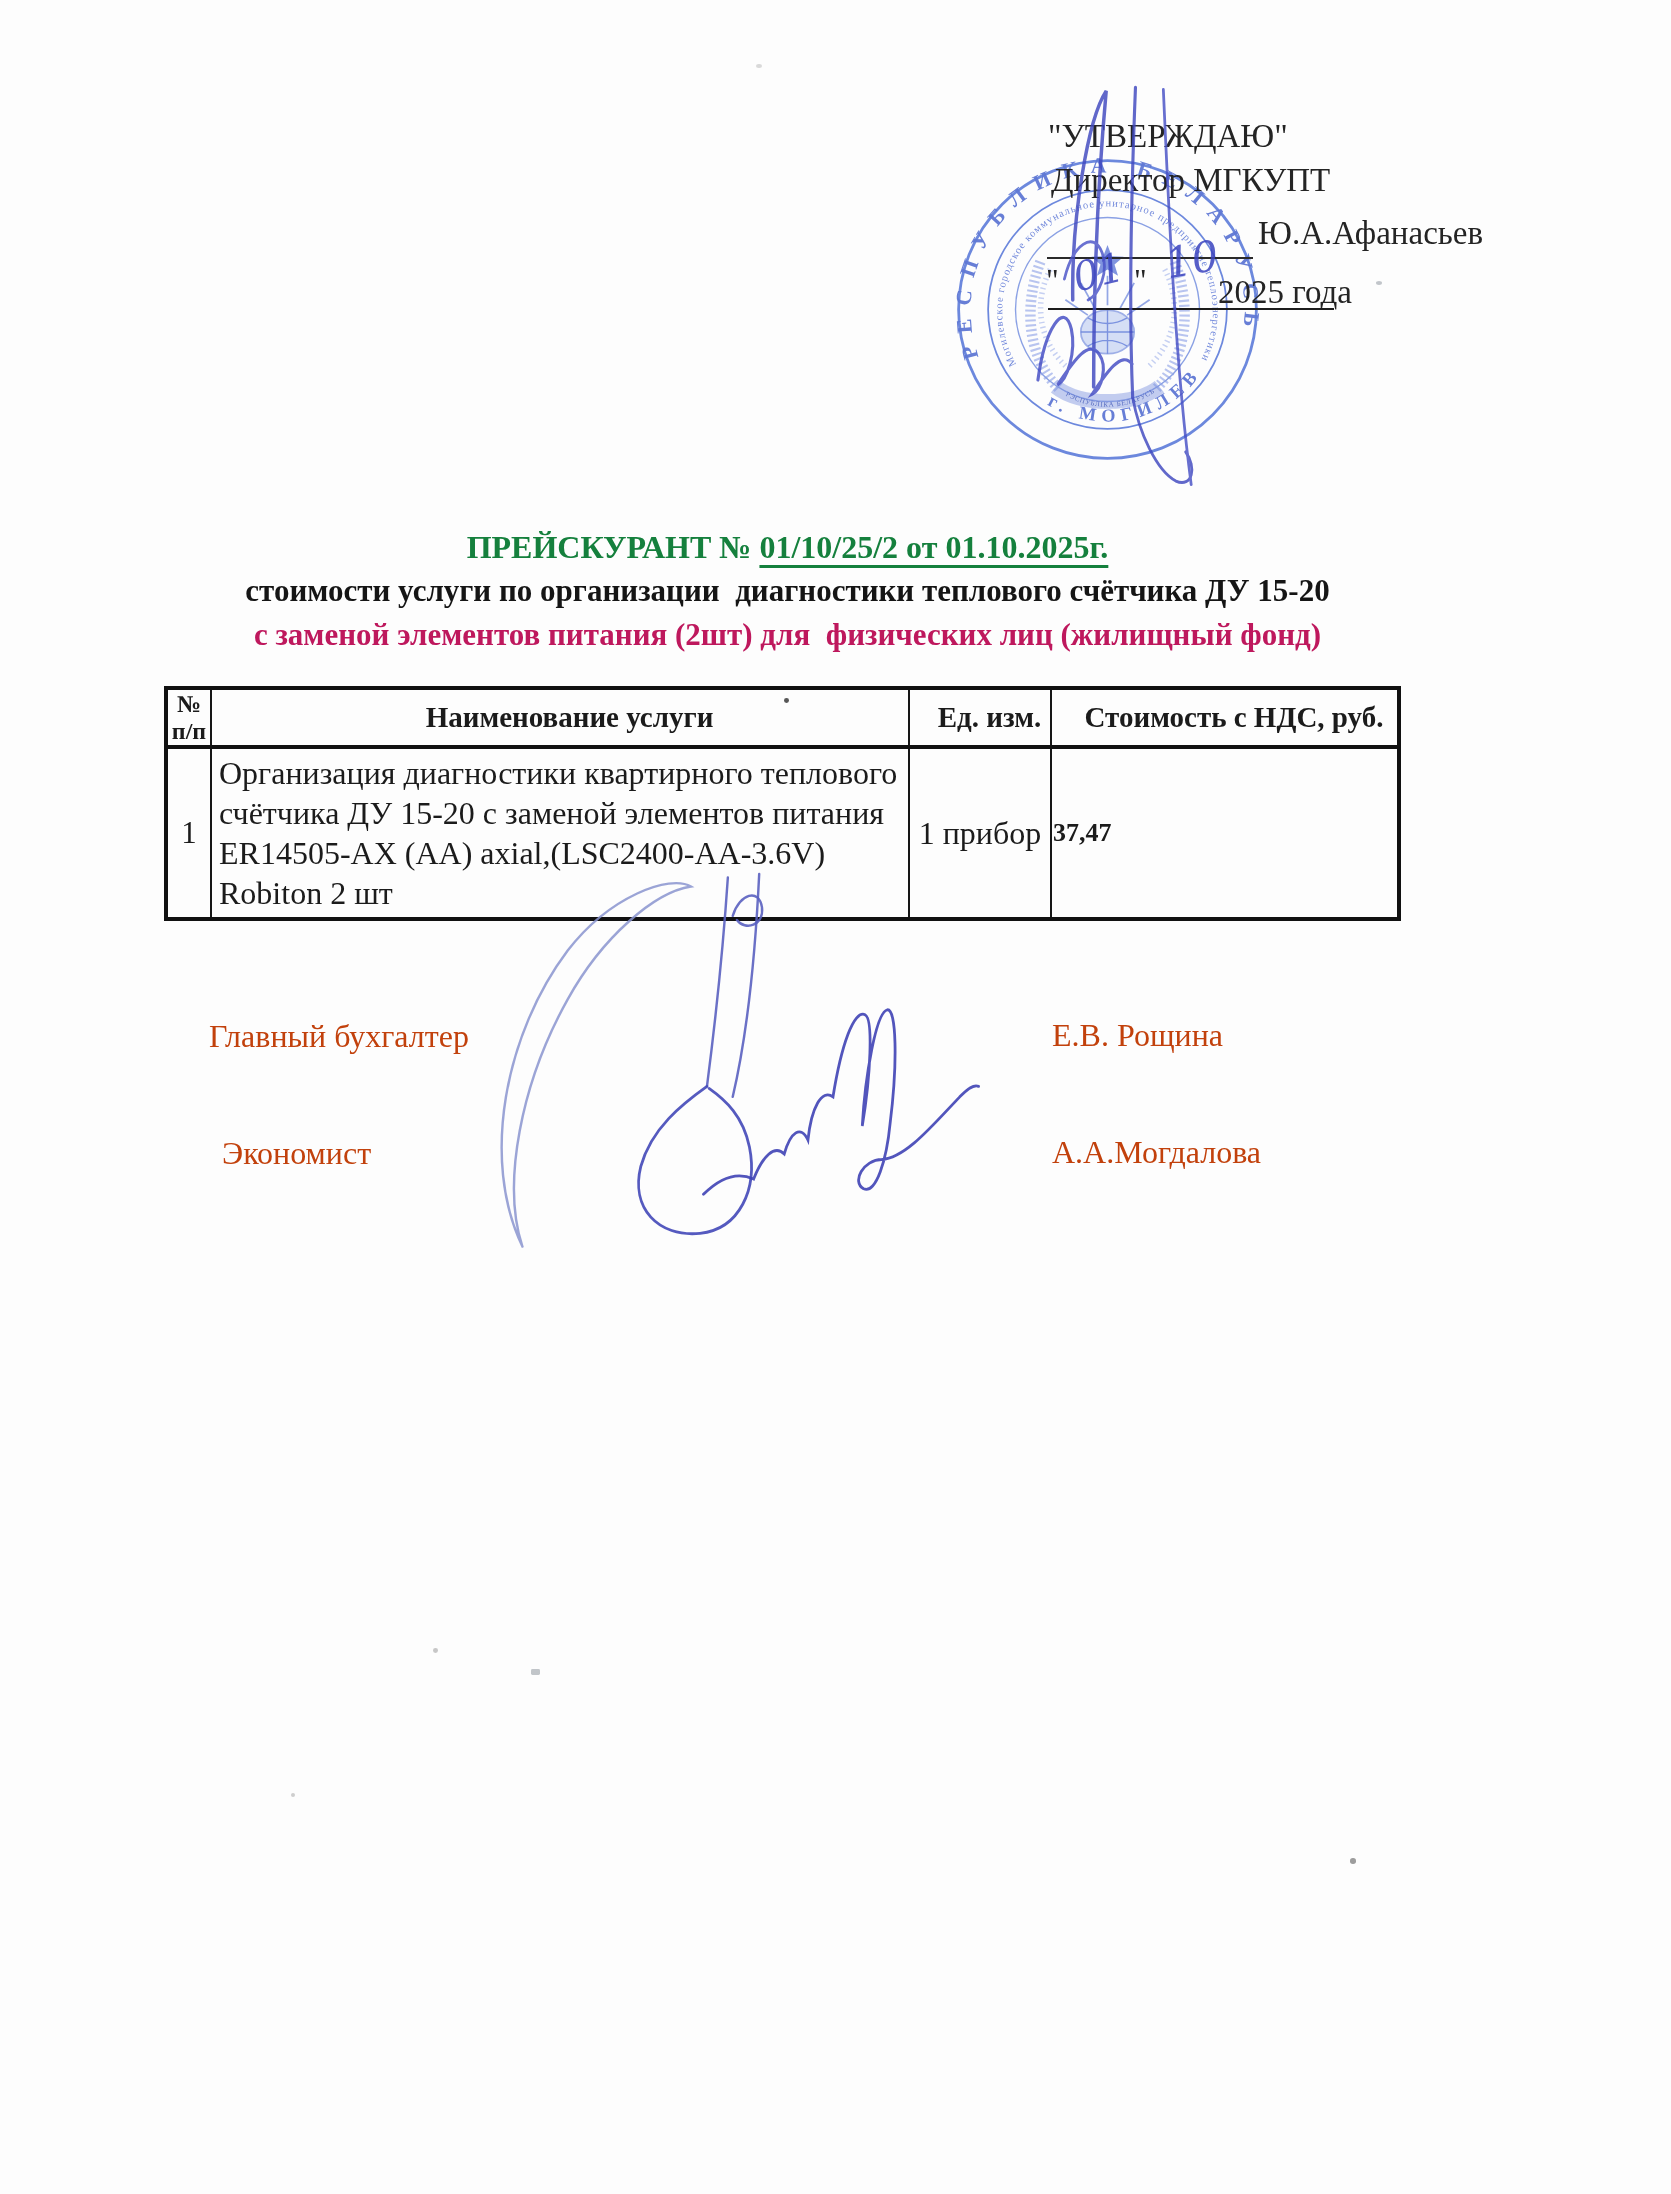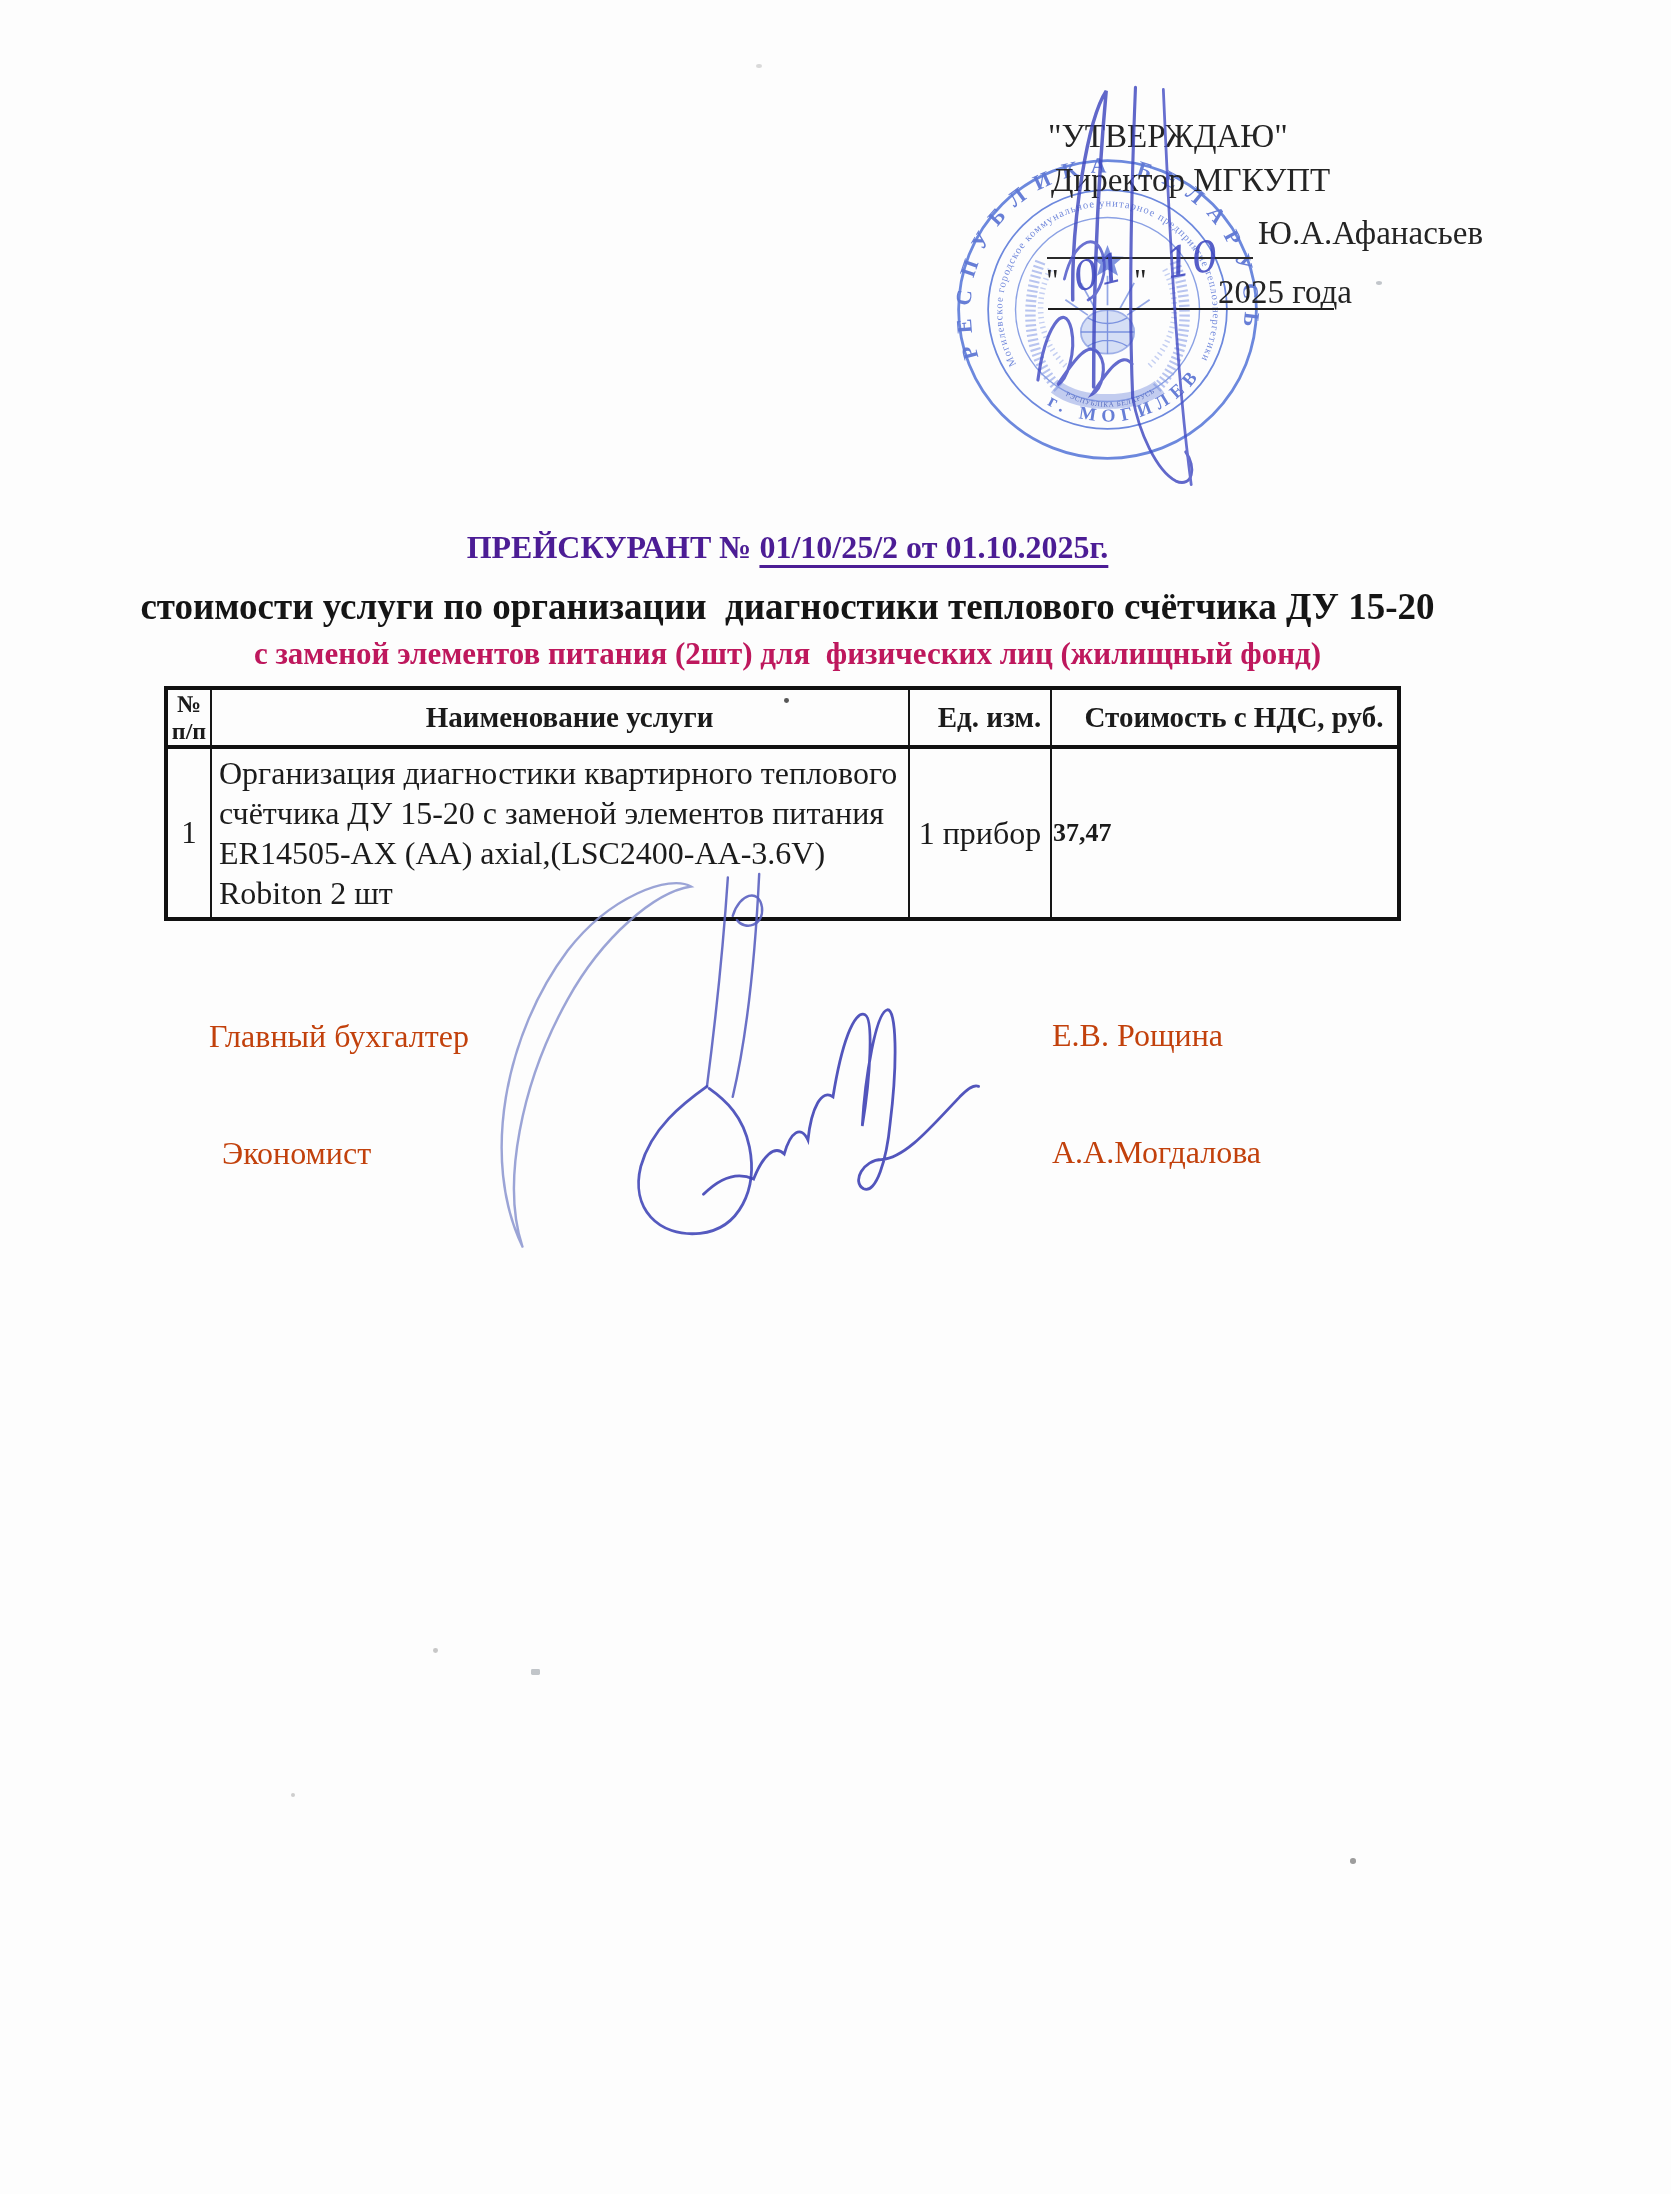--- a/index.html
+++ b/index.html
@@ -12,23 +12,23 @@
   .approval-line{position:absolute;font-size:33px;white-space:nowrap;color:#242424;}
   .sig-underline{position:absolute;border-bottom:2.8px solid #2a2a2a;}
   .date-underline{position:absolute;border-bottom:2.8px solid #1c1c1c;}
   .hand{
     position:absolute;font-family:"DejaVu Serif",serif;font-style:italic;
     color:#3a43bf;opacity:.85;white-space:nowrap;
   }
 
   
   .title-wrap{position:absolute;left:63px;top:529px;width:1449px;text-align:center;}
-  .title-l1{font-size:32px;font-weight:bold;white-space:pre;color:#4c1d95;}
+  .title-l1{font-size:32px;font-weight:bold;white-space:pre;color:#15803d;}
   .title-l1 .u{text-decoration:underline;text-decoration-thickness:2.8px;text-underline-offset:7px;}
-  .title-l2{margin-top:19px;font-size:37px;font-weight:bold;white-space:pre;color:#151515;}
+  .title-l2{margin-top:7px;font-size:31px;font-weight:bold;white-space:pre;color:#151515;}
   .title-l3{margin-top:8.4px;font-size:31px;font-weight:bold;white-space:pre;color:#be185d;}
 
   
   table.price{
     position:absolute;left:164px;top:686px;width:1233px;border-collapse:collapse;
     table-layout:fixed;background:transparent;
   }
   table.price th,table.price td{border:2.8px solid #161616;color:#1b1b1b;}
   table.price{border:4.2px solid #111;}
   table.price th{border-bottom:4.2px solid #111;font-weight:bold;text-align:center;vertical-align:middle;}

